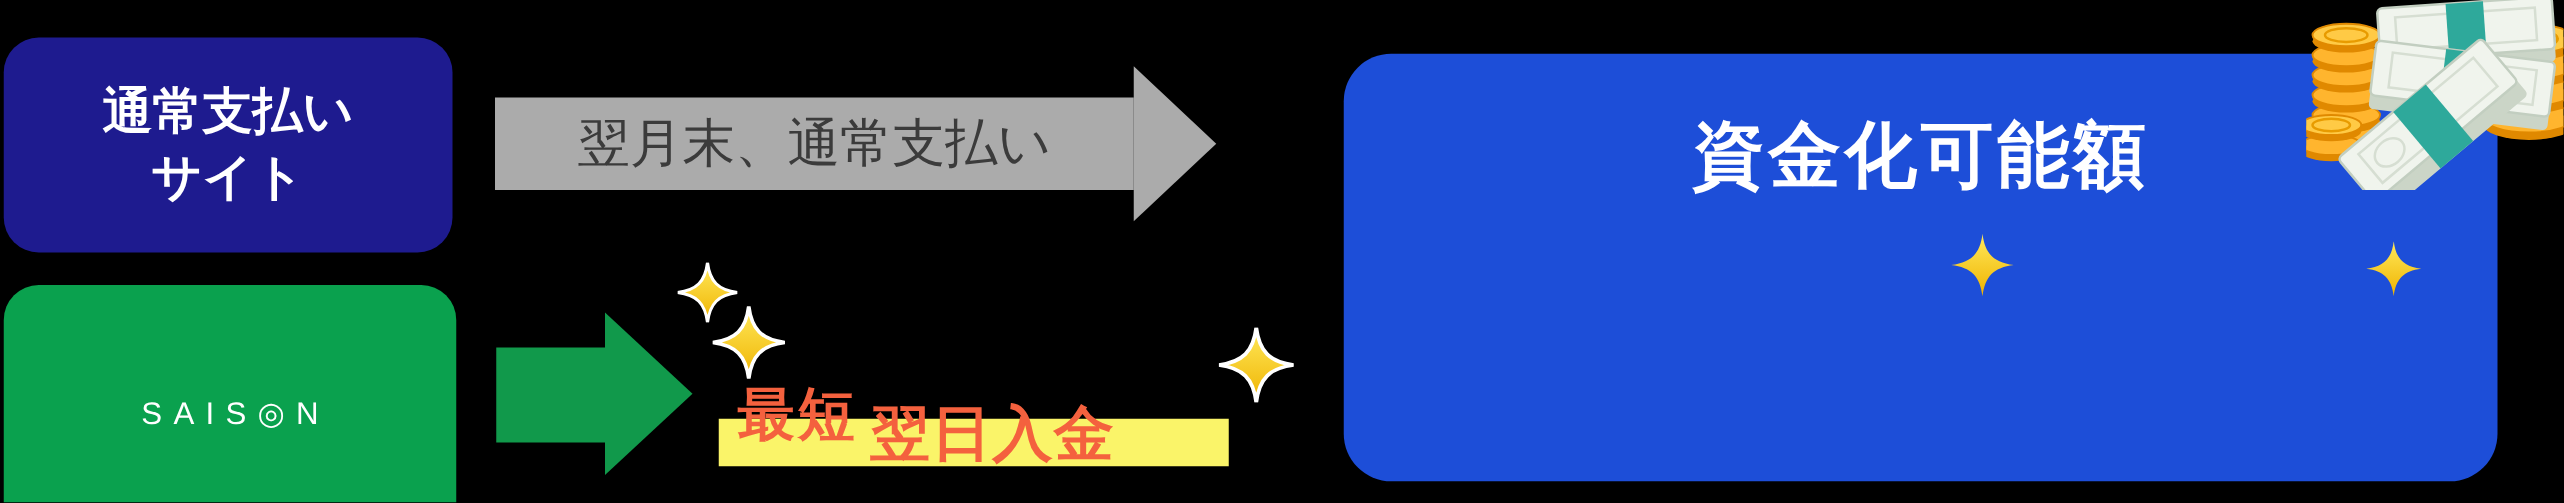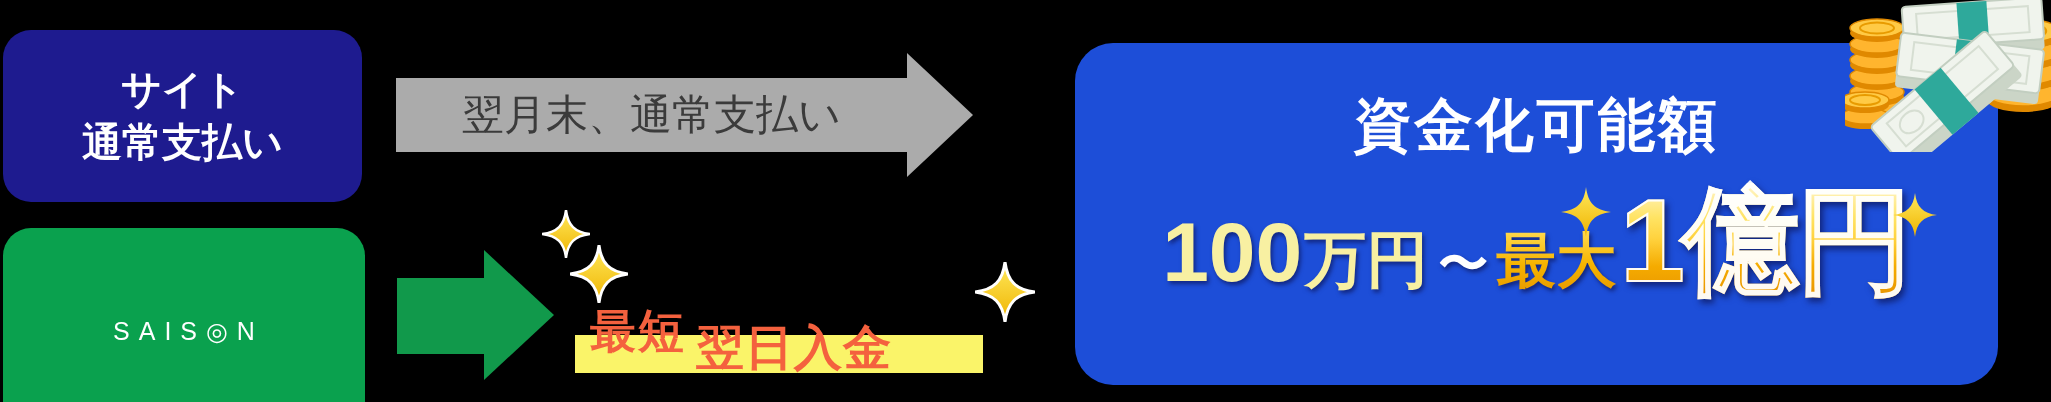--- a/index.html
+++ b/index.html
@@ -111,22 +111,22 @@
   <svg width="0" height="0" style="position:absolute">
     <defs>
       <linearGradient id="sparkGrad" x1="0" y1="0" x2="0" y2="1">
         <stop offset="0" stop-color="#ffe95c"></stop>
         <stop offset="1" stop-color="#efb300"></stop>
       </linearGradient>
     </defs>
   </svg>
 
   <div class="normal-box">
+    <div>通常支払い</div>
     <div>サイト</div>
-    <div>通常支払い</div>
   </div>
 
   <div class="gray-arrow-body">
     <span class="gray-arrow-label">翌月末、通常支払い</span>
   </div>
   <div class="gray-arrow-head"></div>
 
   <div class="saison-box">
     <div class="saison-top">SAIS◎N</div>
   </div>
@@ -145,27 +145,20 @@
   </svg>
 
   <div class="highlight-bar"></div>
   <div class="fast-text">
     <span class="fast-prefix">最短</span>
     <span class="fast-main">翌日入金</span>
   </div>
 
   <div class="amount-box">
     <div class="amount-title">資金化可能額</div>
-    <div class="amount-line">
-      <span class="amt-pale-big">100</span>
-      <span class="amt-pale-med">万円</span>
-      <span class="amt-tilde">〜</span>
-      <span class="amt-gold-small">最大</span>
-      <span class="amt-gold-big">1億円</span>
-    </div>
   </div>
 
   <svg class="sparkle" style="left:1561px;top:187px" width="50" height="50" viewBox="0 0 100 100">
     <path d="M50 0 C54 32 68 46 100 50 C68 54 54 68 50 100 C46 68 32 54 0 50 C32 46 46 32 50 0 Z" fill="url(#sparkGrad)"></path>
   </svg>
   <svg class="sparkle" style="left:1893px;top:193px" width="44" height="44" viewBox="0 0 100 100">
     <path d="M50 0 C54 32 68 46 100 50 C68 54 54 68 50 100 C46 68 32 54 0 50 C32 46 46 32 50 0 Z" fill="url(#sparkGrad)"></path>
   </svg>
 
   <svg class="money-illustration" width="206" height="152" viewBox="0 0 206 152">

